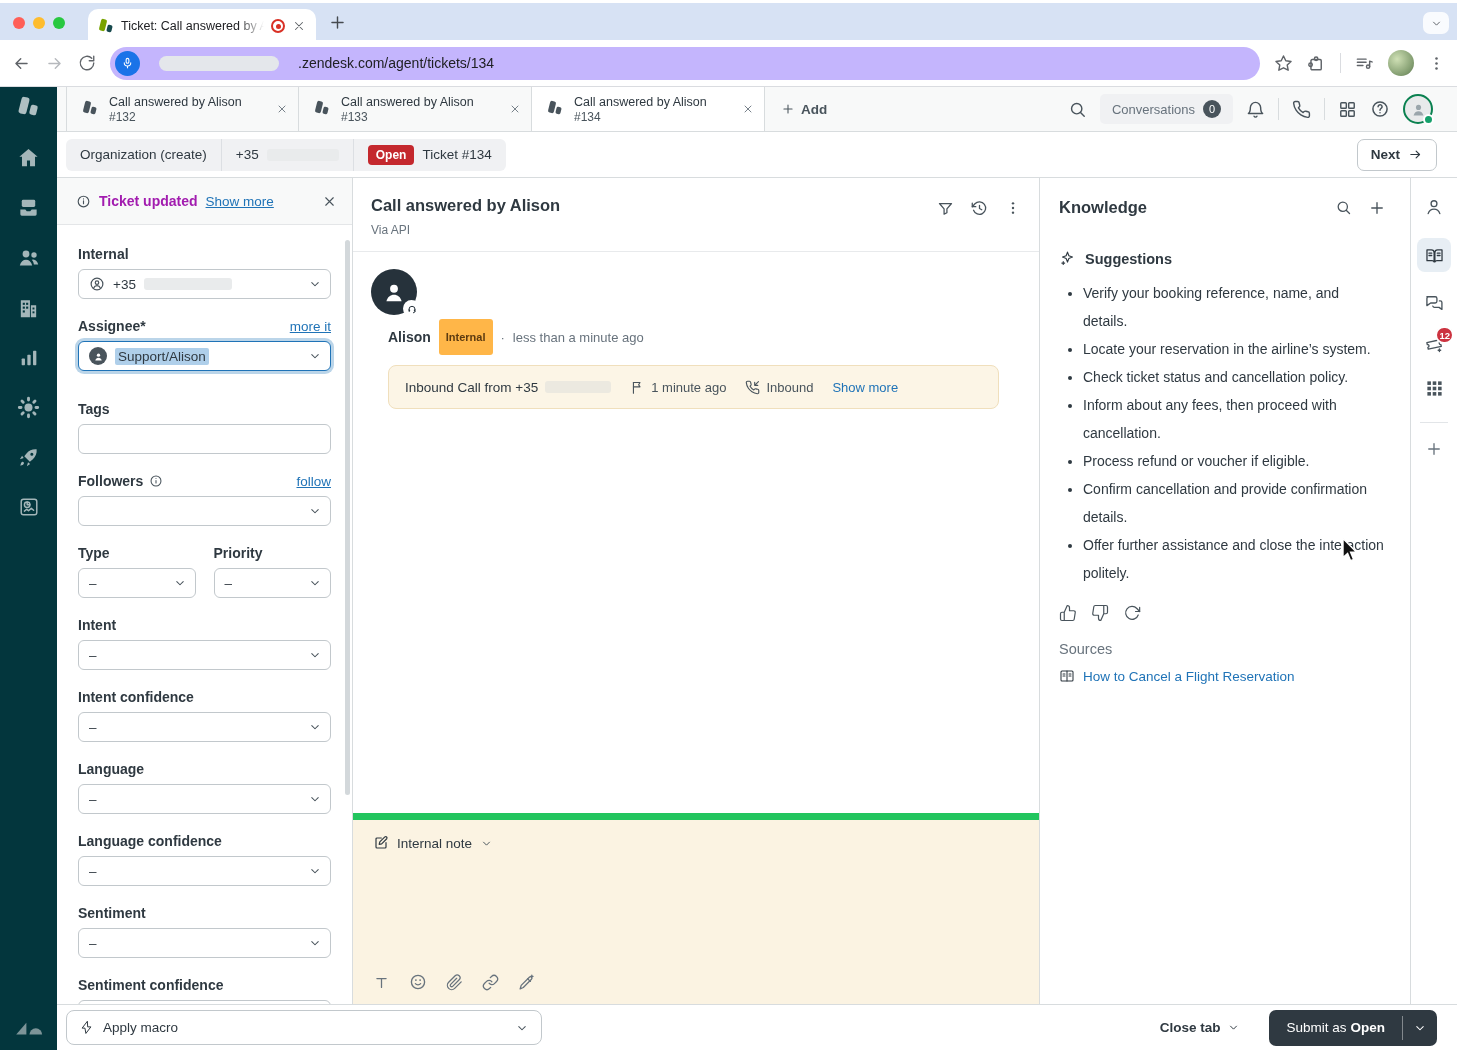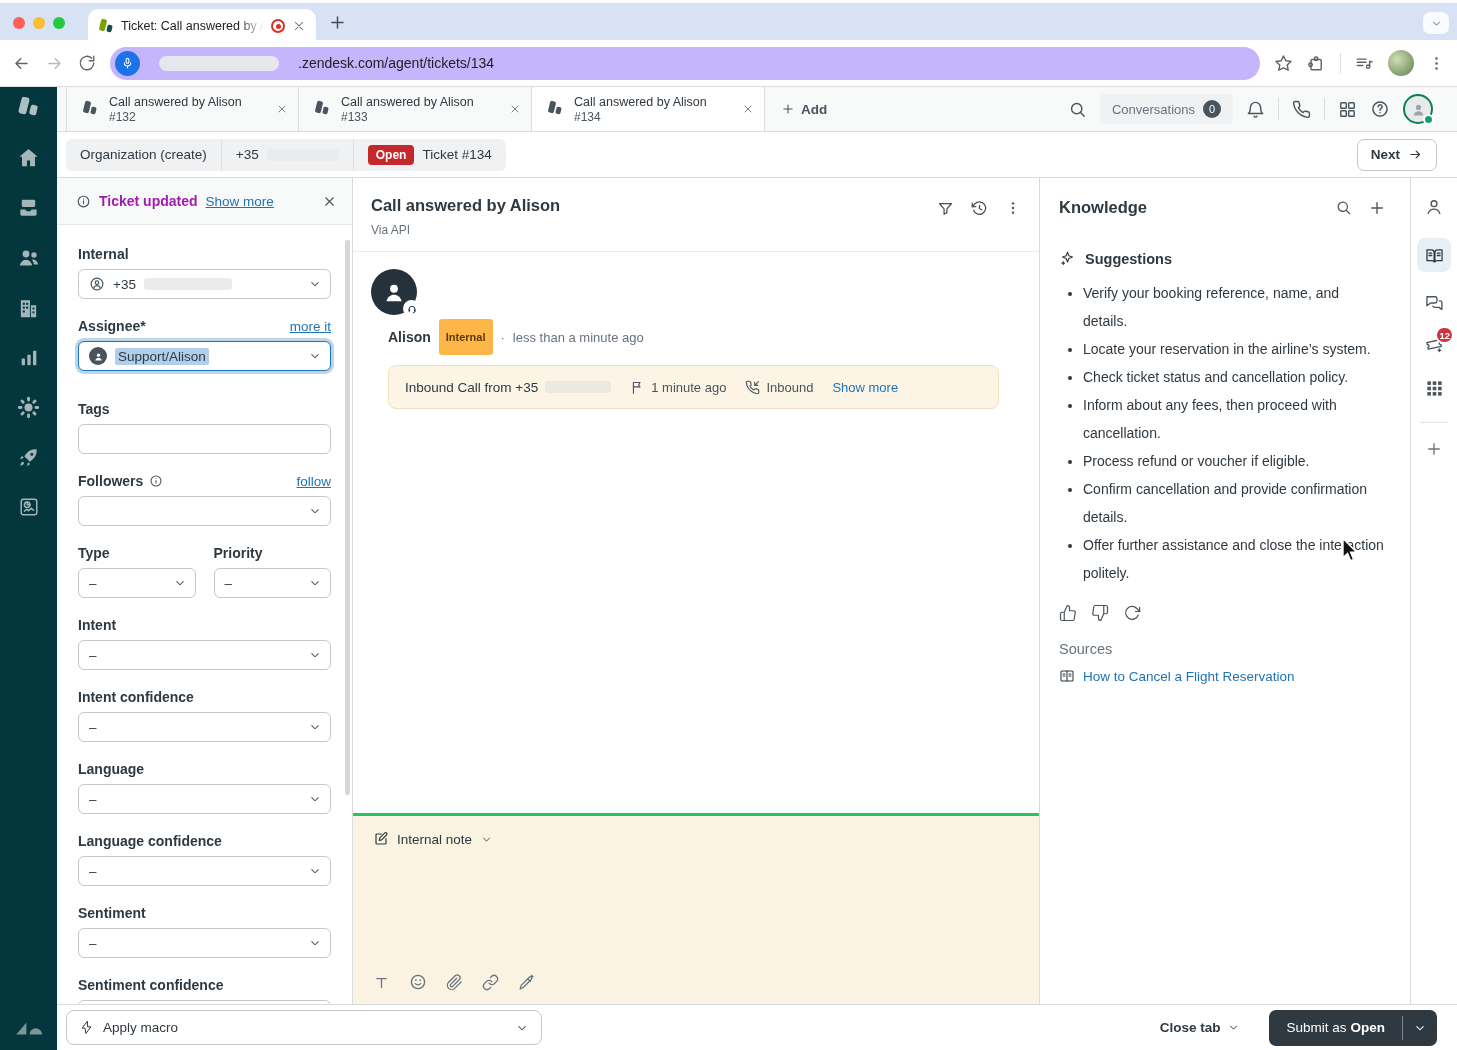--- a/index.html
+++ b/index.html
@@ -104,21 +104,21 @@
   .mbody { margin-left:17px; flex:1; }
   .arow { display:flex; align-items:center; gap:8px; margin-top:4px; }
   .aname { font-size:14px; font-weight:bold; color:#2f3941; }
   .ibadge { background:var(--internal_bg,#ffb648); color:var(--internal_text,#5c3a10); font-size:11px; font-weight:bold; padding:12px 7px; border-radius:3px; }
   .asep { color:#68737d; font-size:13px; }
   .atime { color:#68737d; font-size:13px; }
   .callcard { margin:10px 40px 0 0; height:44px; background:var(--card_cream,#fcf5e6); border:1px solid var(--card_border,#f0dfbc); border-radius:8px; display:flex; align-items:center; padding:0 16px; gap:7px; font-size:13.5px; color:#2f3941; }
   .callcard .cchip { display:inline-block; width:66px; height:12px; background:#ece9e0; border-radius:3px; }
   .callcard .meta { display:flex; align-items:center; gap:6px; color:#49545c; font-size:13px; margin-left:12px; }
   .callcard .sm { margin-left:12px; font-size:13px; color:var(--accent,#1f73b7); text-decoration:none; cursor:pointer; }
-  .composer { height:191px; background:var(--cream,#fbf3e2); border-top:3px solid #22c55e; padding:15px 20px 13px; display:flex; flex-direction:column; }
+  .composer { height:191px; background:var(--cream,#fbf3e2); border-top:7px solid #22c55e; padding:15px 20px 13px; display:flex; flex-direction:column; }
   .mode { display:flex; align-items:center; gap:8px; color:#2f3941; font-size:13.5px; }
   .mode .chev { color:#49545c; }
   .ctools { margin-top:auto; display:flex; align-items:center; gap:19px; color:#68737d; }
 
   
   .knowledge { position:absolute; left:1040px; top:178px; width:370px; bottom:46px; background:#fff; padding:20px 24px 0 19px; }
   .khead { display:flex; align-items:center; }
   .khead .t { font-size:16.5px; font-weight:bold; color:#2f3941; }
   .khead .sp { flex:1; }
   .khead .ics { display:flex; gap:16px; color:#49545c; }

